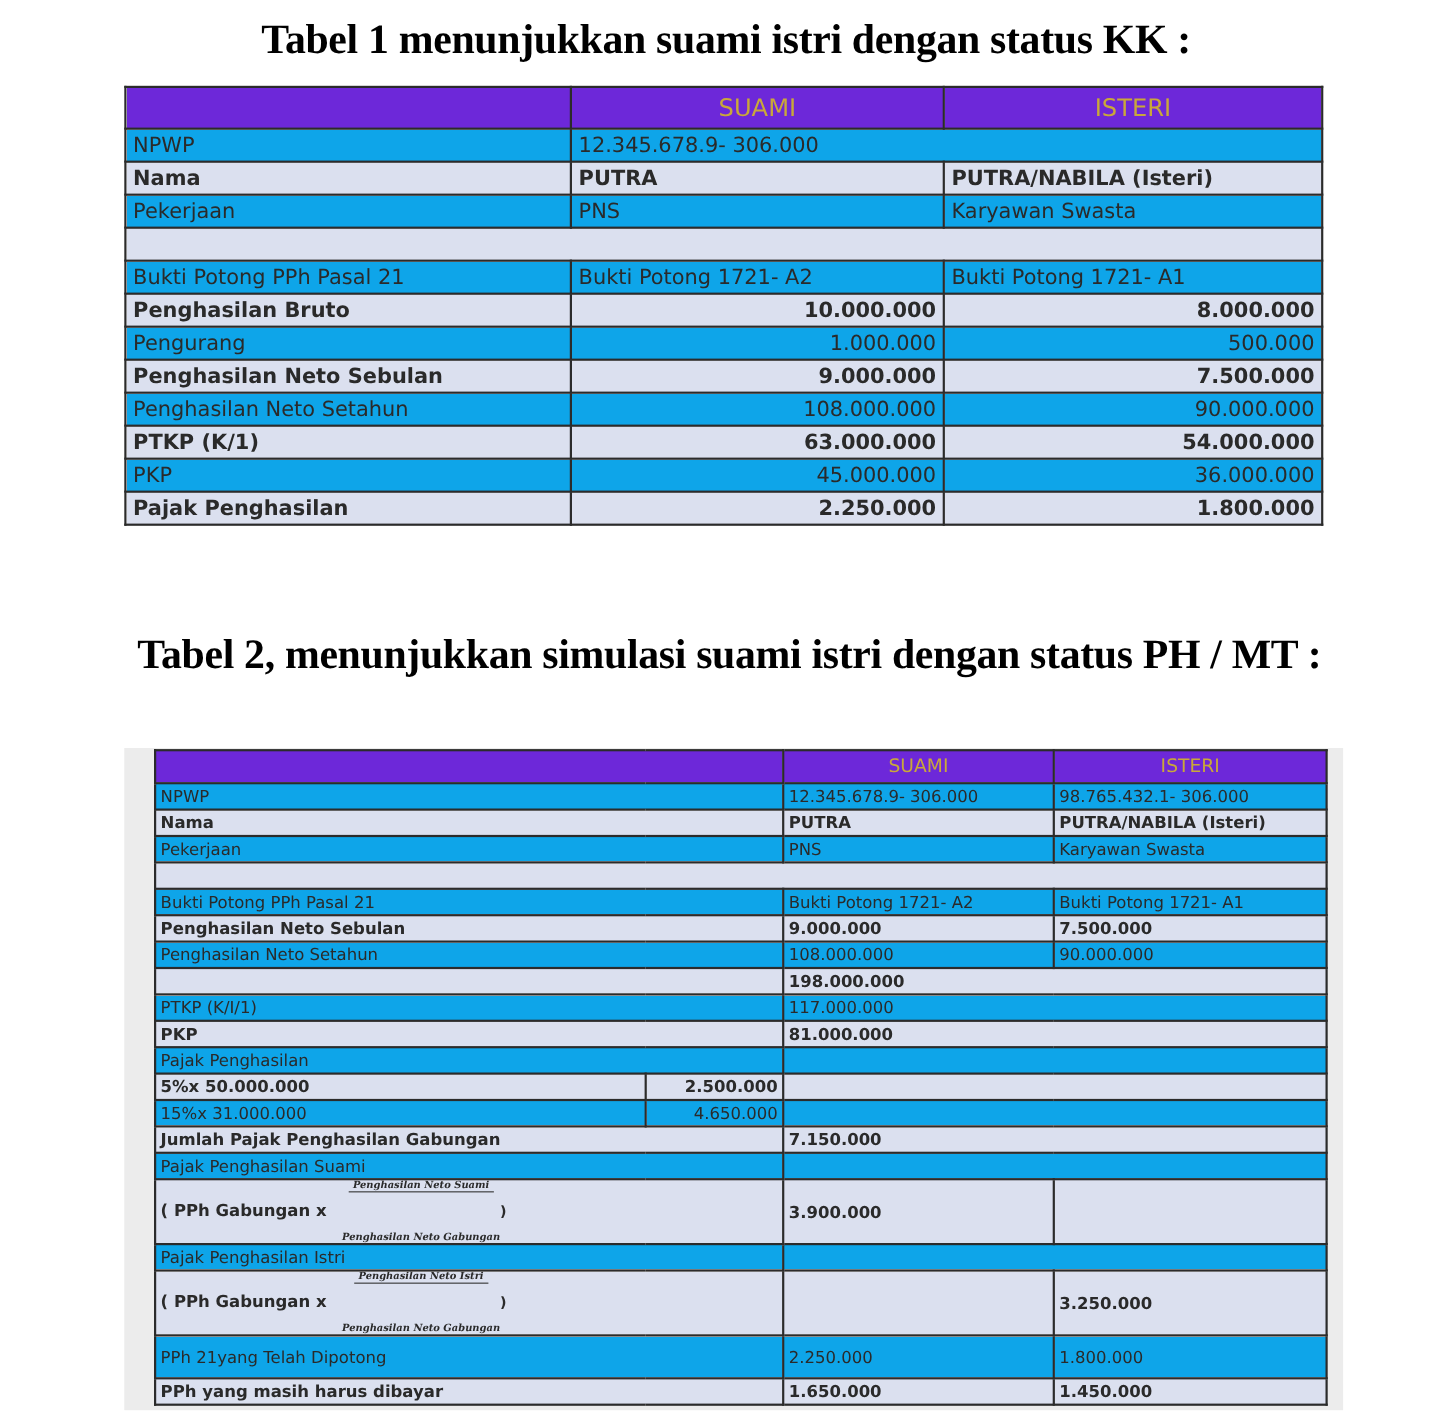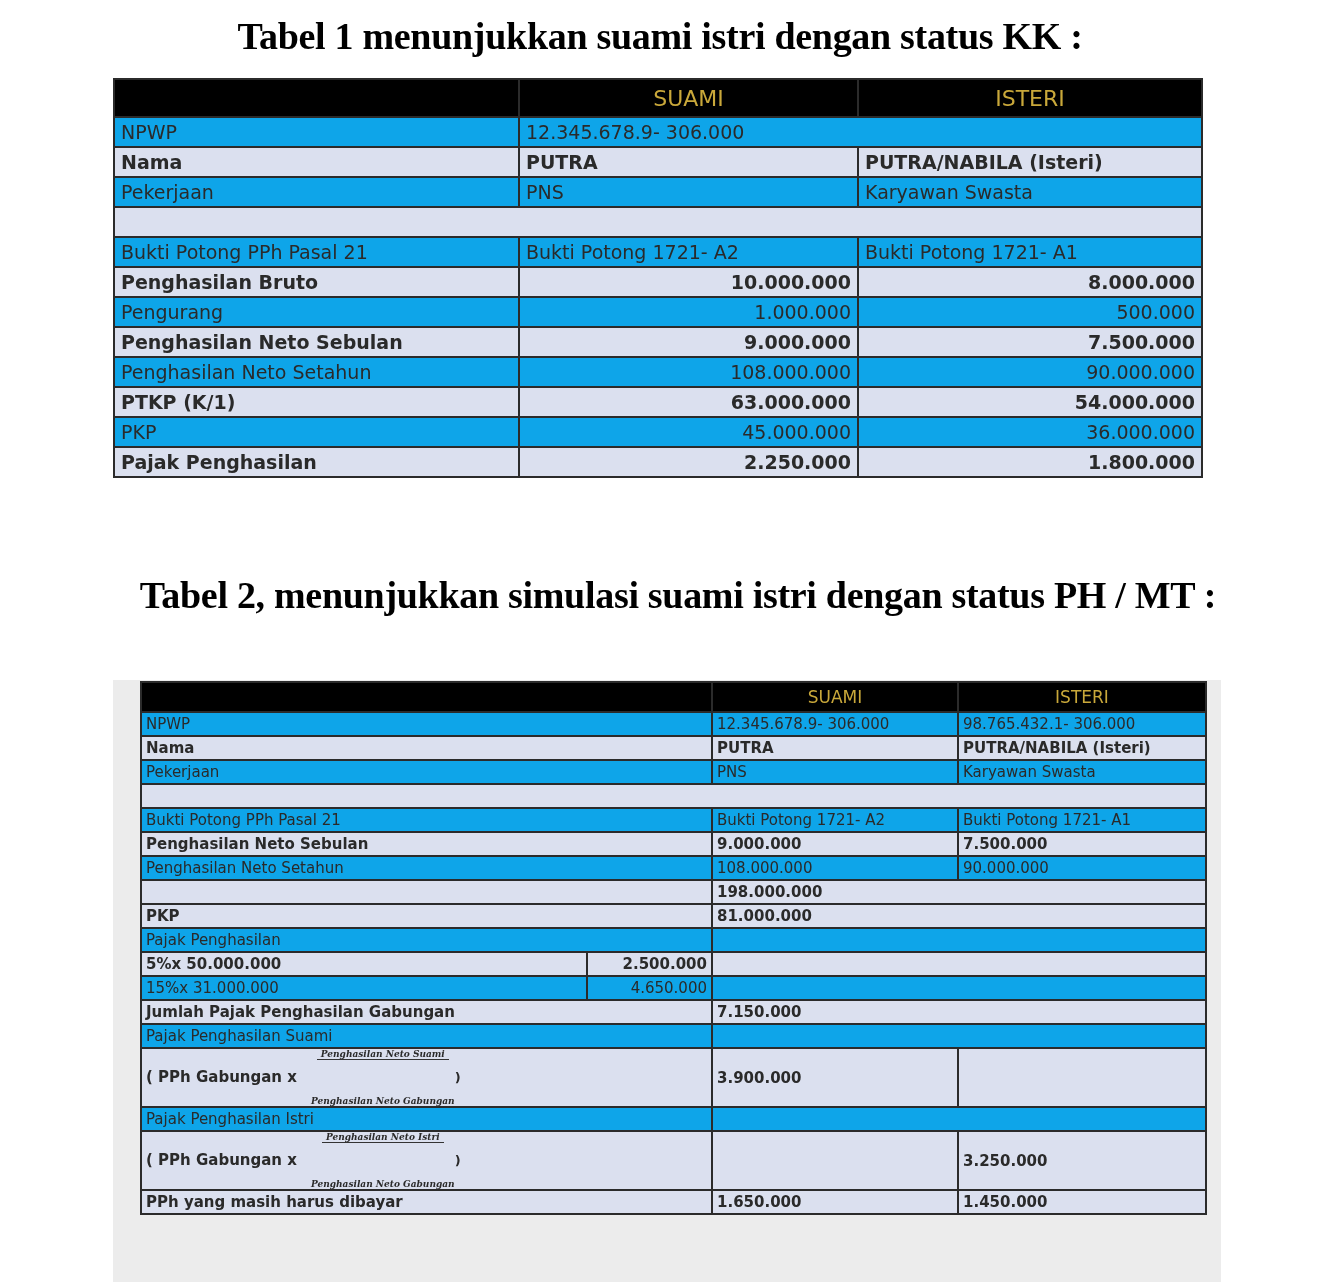--- a/index.html
+++ b/index.html
@@ -3,25 +3,25 @@
 <meta charset="utf-8">
 <style>
   html, body { margin:0; padding:0; background:#ffffff; }
   body { width:1320px; height:1286px; position:relative; overflow:hidden; }
   .title {
     position:absolute; left:0; width:1320px; text-align:center;
     font-family:"Liberation Serif", "DejaVu Serif", serif; font-weight:bold;
     color:#000; font-size:38px; line-height:44px; letter-spacing:-0.3px;
   }
   #t1-title { top:14px; }
-  #t2-title { top:573px; left:108px; width:1140px; }
+  #t2-title { top:573px; left:93px; width:1140px; }
   table { border-collapse:collapse; position:absolute; table-layout:fixed;
     font-family:"DejaVu Sans", "Liberation Sans", sans-serif; color:#2a2a2a; }
   td, th { border:2px solid #2b2b2b; padding:0 6px; white-space:nowrap; overflow:hidden; }
-  th { background:#000000; color:#c9a83a; font-weight:normal; }
+  th { background:#6d28d9; color:#c9a83a; font-weight:normal; }
   .y { background:#0ea5e9; }
   .b { background:#dbe0ef;font-weight:bold; }
   .c { }
   .r { text-align:right;margin-top:15px; }
 
   
   #table1 { left:113px; top:78px; width:1088px; font-size:19px; }
   #table1 th { height:36px; font-size:22px; }
   #table1 td { height:28px; }
 
@@ -160,20 +160,24 @@
   </tr>
   <tr class="y">
     <td colspan="2">Penghasilan Neto Setahun</td>
     <td class="c">108.000.000</td>
     <td class="c">90.000.000</td>
   </tr>
   <tr class="b">
     <td colspan="2"></td>
     <td class="c" colspan="2">198.000.000</td>
   </tr>
+  <tr class="y">
+    <td colspan="2">PTKP (K/I/1)</td>
+    <td class="c" colspan="2">117.000.000</td>
+  </tr>
   <tr class="b">
     <td colspan="2">PKP</td>
     <td class="c" colspan="2">81.000.000</td>
   </tr>
   <tr class="y">
     <td colspan="2">Pajak Penghasilan</td>
     <td colspan="2"></td>
   </tr>
   <tr class="b">
     <td>5%x 50.000.000</td>
@@ -210,19 +214,24 @@
   <tr class="b tall">
     <td colspan="2">
       <span>( PPh Gabungan x</span><span class="frac">
             <span class="num">Penghasilan Neto Istri</span>
             <span>Penghasilan Neto Gabungan</span>
           </span><span class="paren">)</span>
     </td>
     <td class="c"></td>
     <td class="c">3.250.000</td>
   </tr>
+  <tr class="y tall">
+    <td colspan="2">PPh 21yang Telah Dipotong</td>
+    <td class="c">2.250.000</td>
+    <td class="c">1.800.000</td>
+  </tr>
   <tr class="b">
     <td colspan="2">PPh yang masih harus dibayar</td>
     <td class="c">1.650.000</td>
     <td class="c">1.450.000</td>
   </tr>
 </tbody>
   </table>
 
 </body></html>

